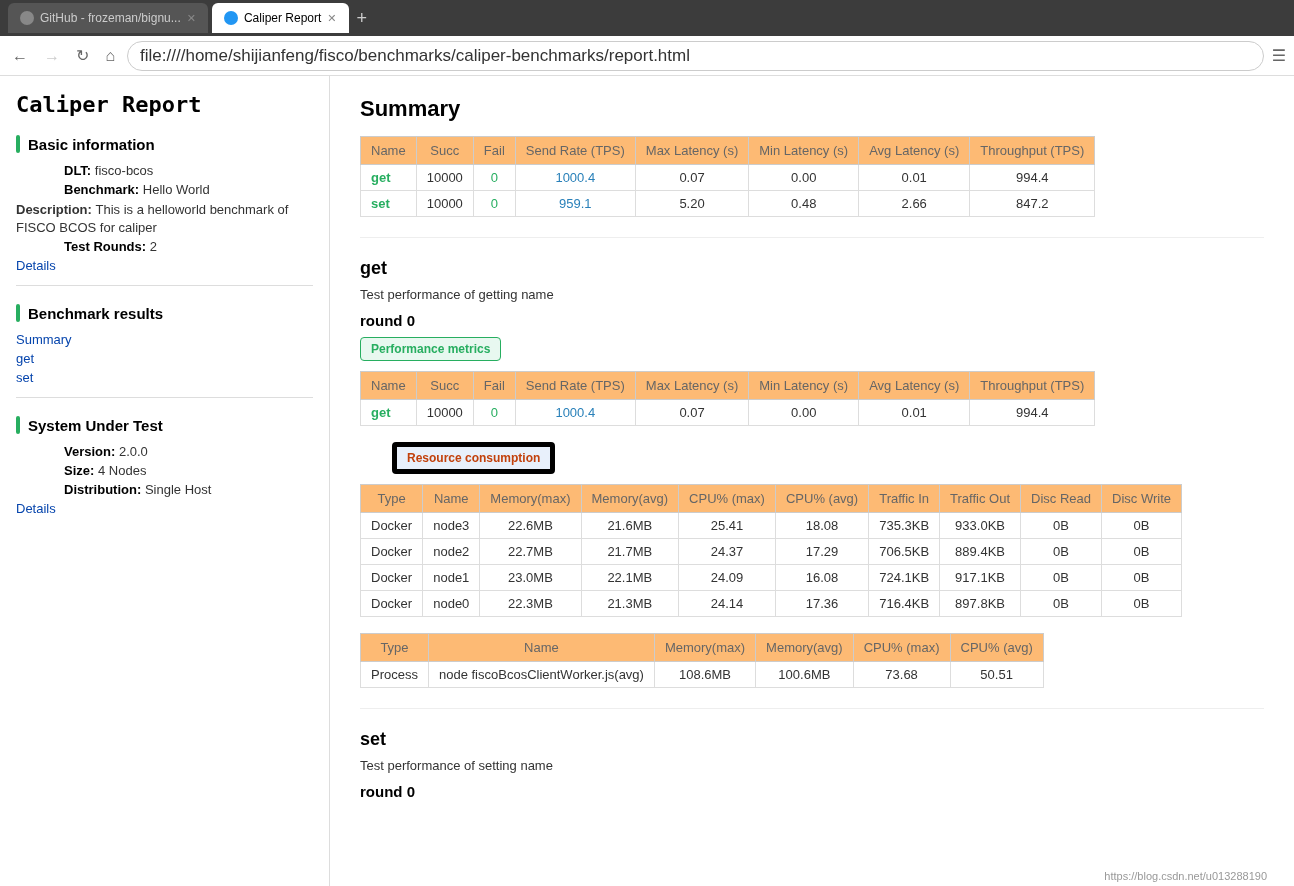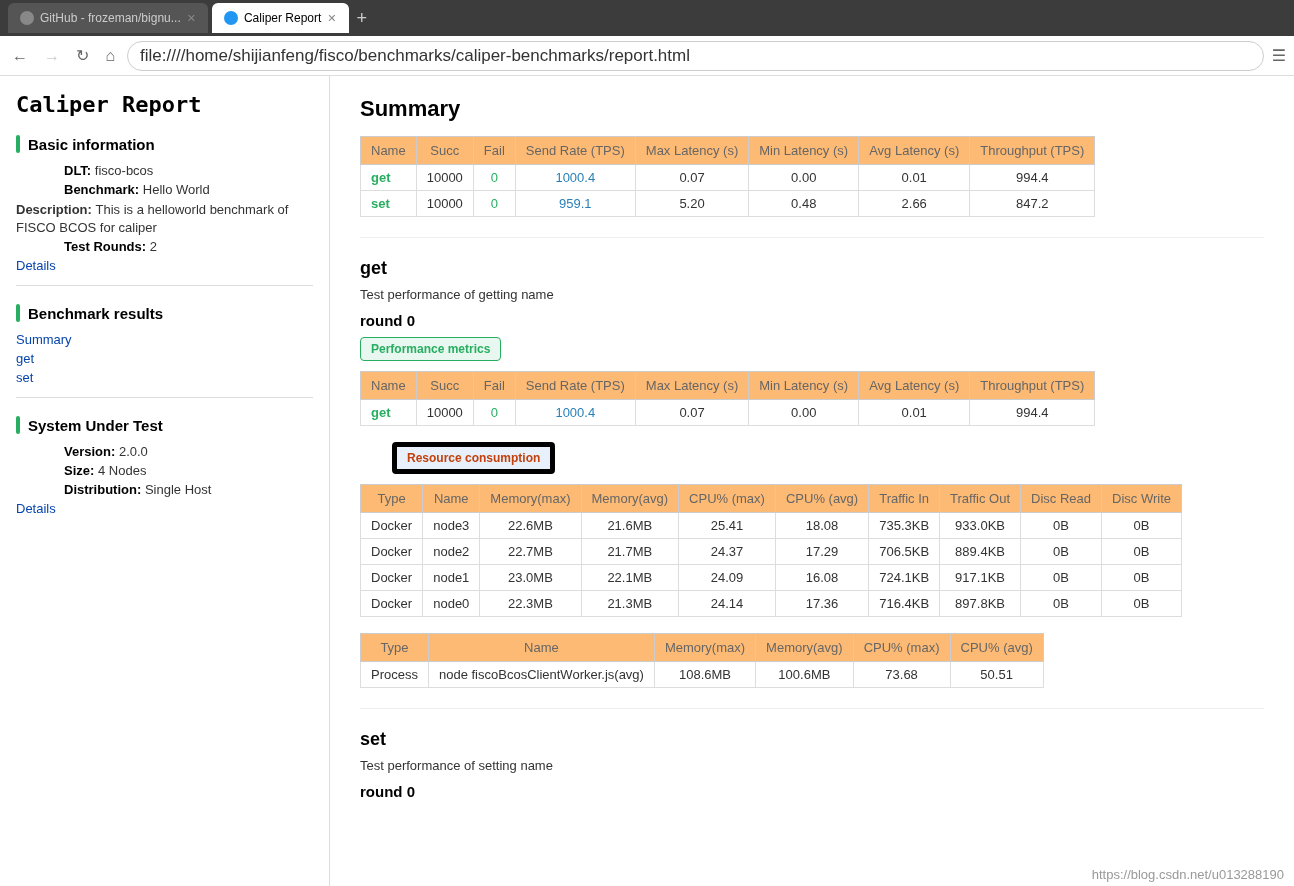--- a/index.html
+++ b/index.html
@@ -199,22 +199,22 @@
 
     .section-divider {
       border: none;
       border-top: 1px solid #eee;
       margin: 20px 0;
     }
 
     .footnote {
       position: fixed;
       bottom: 4px;
-      right: 10px;
-      font-size: 13px;
+      right: 27px;
+      font-size: 11px;
       color: #999;
     }
   </style>
 </head>
 <body>
 
 <div class="browser-titlebar">
   <div class="tab inactive">
     <div class="tab-icon"></div>
     <span>GitHub - frozeman/bignu...</span>

